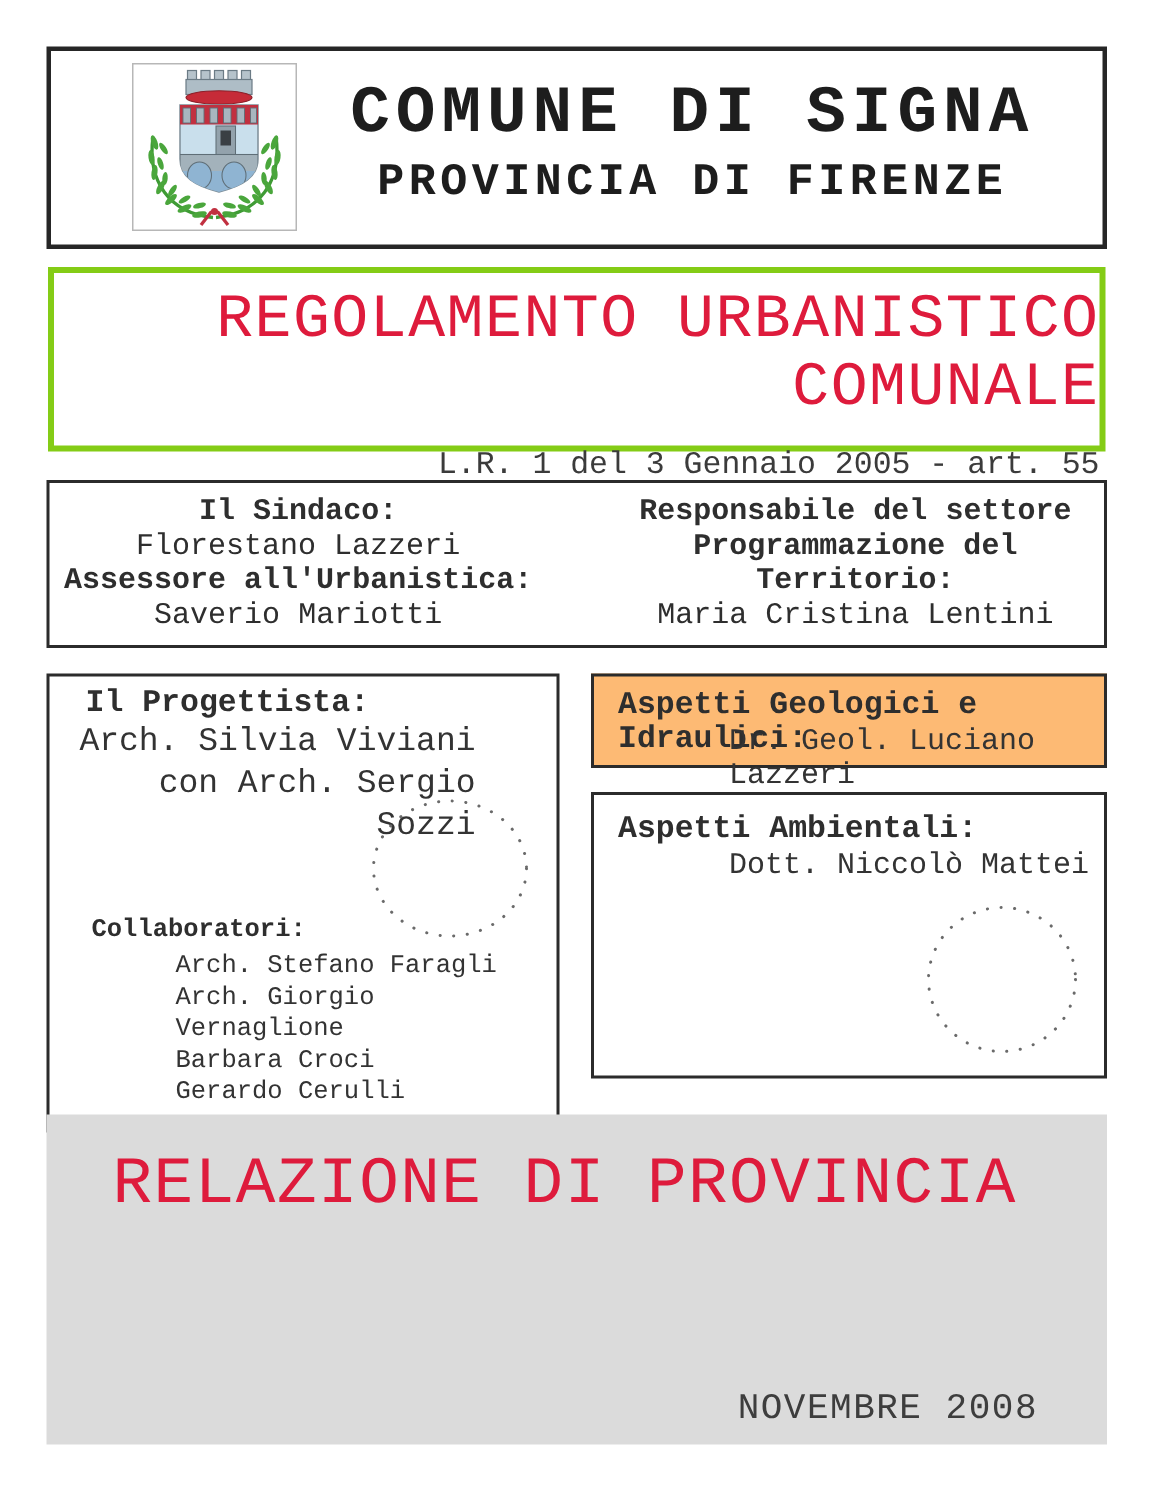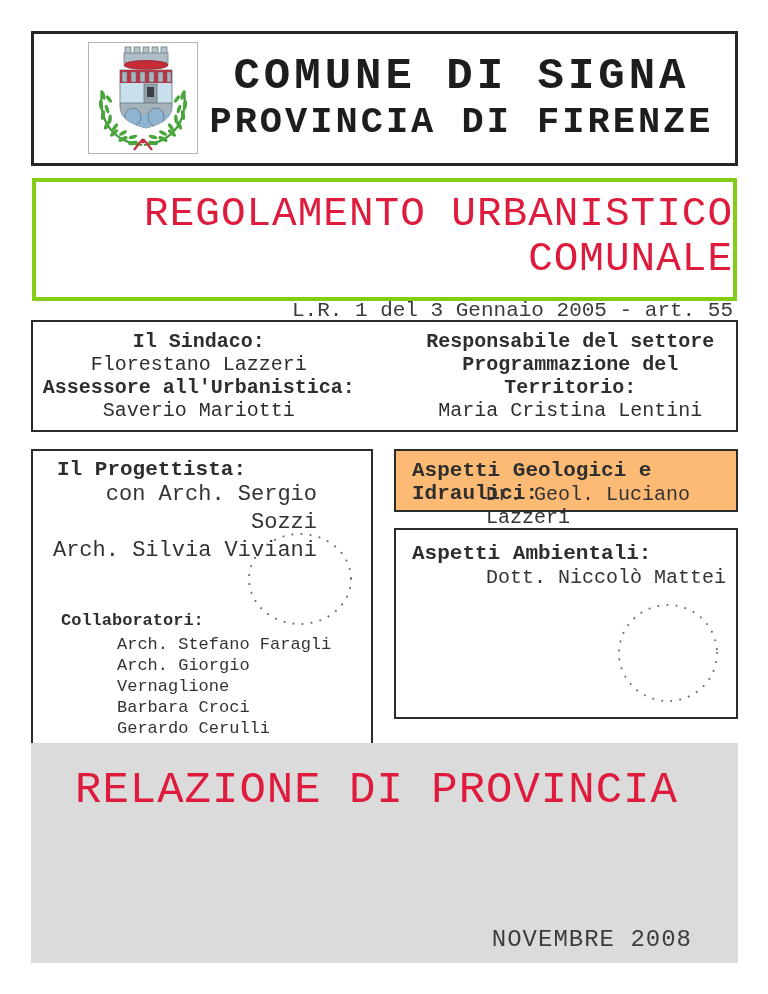--- a/index.html
+++ b/index.html
@@ -7,21 +7,21 @@
     position:relative; width:768px; height:994px; background:#ffffff;
     font-family:Liberation Mono, monospace; color:#2e2e2e; overflow:hidden;border-radius:29px;
   }
   .abs { position:absolute; box-sizing:border-box; }
 
   
   .header-box { left:31px; top:31px; width:707px; height:135px; border:3px solid #262626; background:#fff; }
   .crest-wrap { left:54px; top:8px; width:110px; height:112px; border:1px solid #b7b7b7; background:#fff; }
   .header-text { left:160px; right:6px; top:18px; text-align:center; }
   .header-title { font-size:44px; line-height:48px; font-weight:bold; letter-spacing:4px; color:#1d1d1d; }
-  .header-subtitle { font-size:37px; line-height:36px; font-weight:bold; letter-spacing:3px; color:#1d1d1d; margin-top:4px; }
+  .header-subtitle { font-size:30px; line-height:36px; font-weight:bold; letter-spacing:3px; color:#1d1d1d; margin-top:4px; }
 
   
   .title-box { left:32px; top:178px; width:705px; height:123px; border:4px solid #84cc16; background:#fff; text-align:right; }
   .doc-title { margin-top:10px; font-size:41px; line-height:45px; letter-spacing:1px; color:#de1b3c; }
   .law-ref { margin-top:17px; font-size:21px; color:#3b3b3b; }
 
   
   .officials-box { left:31px; top:320px; width:707px; height:112px; border:2px solid #2b2b2b; background:#fff; display:flex;gap:40px; }
   .off-col { flex:1; display:flex; flex-direction:column; justify-content:center; align-items:center; font-size:20px; line-height:23px; color:#2e2e2e; text-align:center; }
   .bold { font-weight:bold; }
@@ -151,22 +151,22 @@
     <div class="off-col">
       <span class="bold">Responsabile del settore</span>
       <span class="bold">Programmazione del Territorio:</span>
       <span>Maria Cristina Lentini</span>
     </div>
   </div>
 
   <div class="abs designer-box">
     <div class="abs designer-label bold">Il Progettista:</div>
     <div class="abs designer-names">
+      <div>Arch. Silvia Viviani</div>
       <div>con Arch. Sergio Sozzi</div>
-      <div>Arch. Silvia Viviani</div>
     </div>
     <svg class="stamp" style="left:214px; top:81px;" width="106" height="94" viewBox="0 0 106 94">
       <ellipse cx="53" cy="47" rx="51" ry="45" fill="none" stroke="#6a6a6a" stroke-width="2" stroke-dasharray="0.1 9" stroke-linecap="round"></ellipse>
     </svg>
     <div class="abs collab-label">Collaboratori:</div>
     <div class="abs collab-list">
       <div>Arch. Stefano Faragli</div>
       <div>Arch. Giorgio Vernaglione</div>
       <div>Barbara Croci</div>
       <div>Gerardo Cerulli</div>

